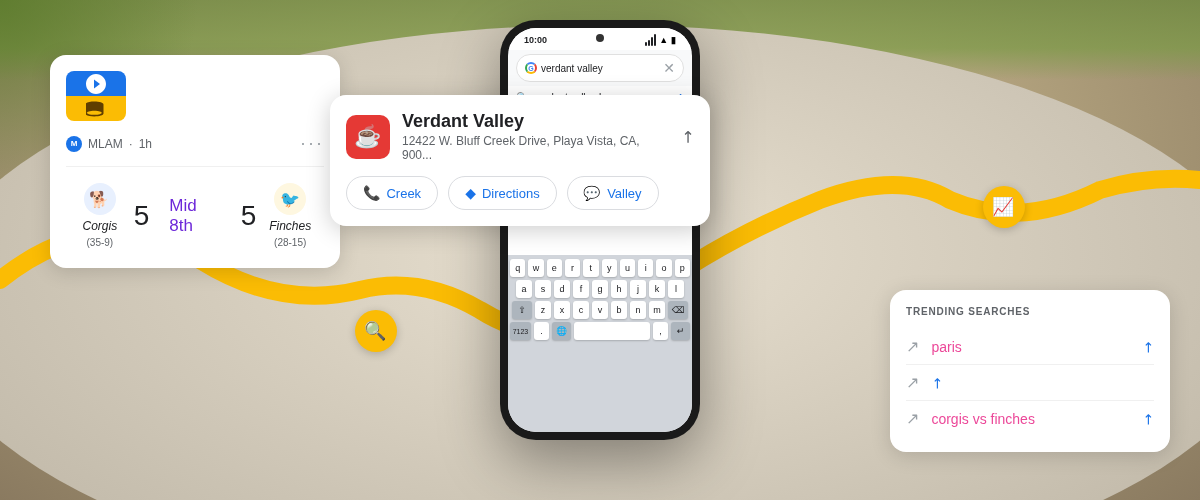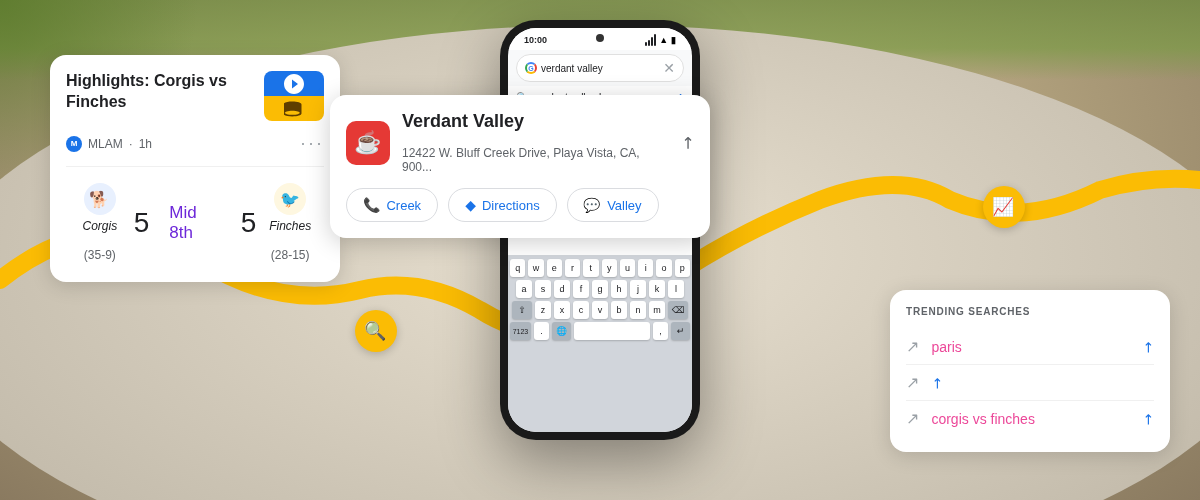--- a/index.html
+++ b/index.html
@@ -165,24 +165,23 @@
       color: #fbbc04;
     }
     .team-name {
       font-size: 12px;
       color: #202124;
       text-align: center;
       font-weight: 500;
       font-style: italic;
     }
     .team-record {
-      font-size: 12px;
+      font-size: 10px;
       color: #5f6368;
       text-align: right;
-      margin-top: 11px;
     }
     .score-center {
       display: flex;
       flex-direction: column;
       align-items: center;
       gap: 4px;
     }
     .score-numbers {
       display: flex;
       align-items: center;
@@ -369,21 +368,21 @@
     }
     .business-info { flex: 1; }
     .business-name {
       font-size: 18px;
       font-weight: 600;
       color: #202124;
     }
     .business-address {
       font-size: 12px;
       color: #5f6368;
-      margin-top: 14px;
+      margin-top: 2px;
     }
     .popup-arrow {
       color: #5f6368;
       font-size: 16px;
       transform: rotate(-45deg);
       display: inline-block;
     }
     .popup-actions {
       display: flex;
       gap: 10px;
@@ -491,21 +490,20 @@
 <div class="bg-table"></div>
 
 <svg class="yellow-line" viewBox="0 0 1200 500" xmlns="http://www.w3.org/2000/svg">
   <path d="M 0 280 Q 100 200 200 260 Q 280 310 360 290 Q 420 275 480 310 Q 560 360 640 300 Q 720 240 820 200 Q 900 170 950 200 Q 1020 230 1100 190 Q 1150 175 1200 180" stroke="#fbbc04" stroke-width="18" fill="none" stroke-linecap="round"></path>
 </svg>
 
 <div class="content">
 
   <div class="sports-card">
     <div class="sports-card-header">
-      <div class="sports-card-title">Highlights: Corgis vs Finches</div>
       <div class="sports-logo">
         <div class="sports-logo-top">
           <svg width="24" height="24" viewBox="0 0 24 24" fill="white">
             <path d="M12 2C6.48 2 2 6.48 2 12s4.48 10 10 10 10-4.48 10-10S17.52 2 12 2zm-2 14.5v-9l6 4.5-6 4.5z"></path>
           </svg>
         </div>
         <div class="sports-logo-bottom">
           <svg width="20" height="20" viewBox="0 0 24 24" fill="#5f3e00">
             <path d="M21 6.5C21 4.57 16.07 3 10 3S-1 4.57-1 6.5v11C-1 19.43 3.93 21 10 21s11-1.57 11-3.5v-11zM10 19c-5.52 0-9-1.43-9-2.5S4.48 14 10 14s9 1.43 9 2.5S15.52 19 10 19z"></path>
           </svg>

